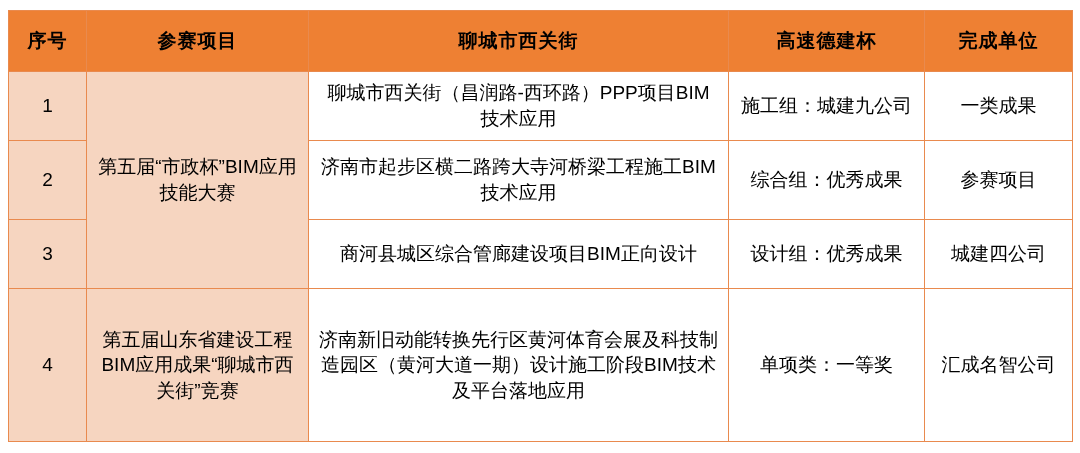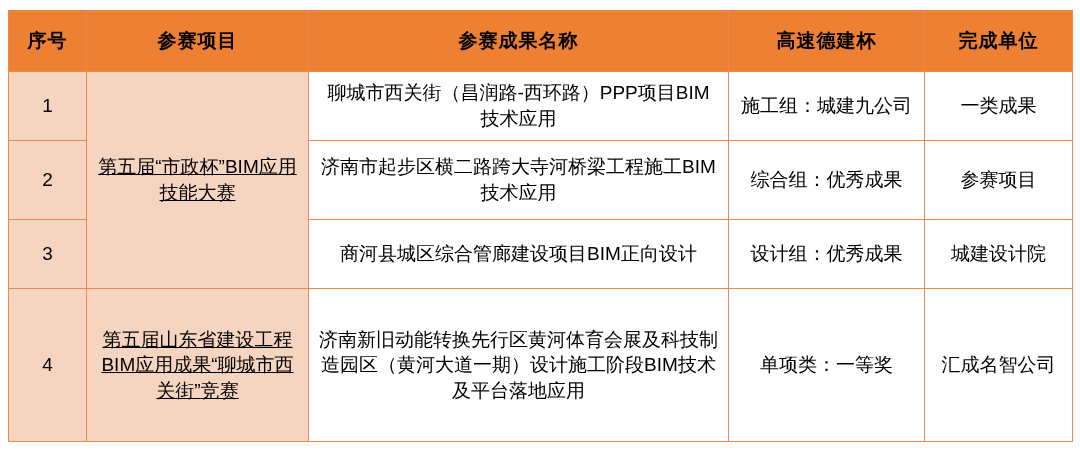--- a/index.html
+++ b/index.html
@@ -51,21 +51,20 @@
     background: #f6d5c0;
     font-size: 19px;
   }
   td.plain {
     background: #ffffff;
   }
   td.project-cell {
     background: #f6d5c0;
     font-size: 19px;
     line-height: 1.45;
-    text-decoration: underline;
   }
   tr.row1 td.body-cell { height: 56px; }
   tr.row2 td.body-cell { height: 66px; }
   tr.row3 td.body-cell { height: 56px; }
   tr.row4 td.body-cell { height: 140px; }
 
   col.c-num { width: 78px; }
   col.c-project { width: 222px; }
   col.c-result { width: 420px; }
   col.c-level { width: 196px; }
@@ -80,21 +79,21 @@
       <col class="c-num">
       <col class="c-project">
       <col class="c-result">
       <col class="c-level">
       <col class="c-unit">
     </colgroup>
     <thead>
       <tr>
         <th>序号</th>
         <th>参赛项目</th>
-        <th>参赛成果名称</th>
+        <th>聊城市西关街</th>
         <th>高速德建杯</th>
         <th>完成单位</th>
       </tr>
     </thead>
     <tbody>
       <tr class="row1">
         <td class="num-cell body-cell">1</td>
         <td class="project-cell body-cell" rowspan="3">第五届“市政杯”BIM应用技能大赛</td>
         <td class="plain body-cell">聊城市西关街（昌润路-西环路）PPP项目BIM技术应用</td>
         <td class="plain body-cell">施工组：城建九公司</td>
@@ -103,21 +102,21 @@
       <tr class="row2">
         <td class="num-cell body-cell">2</td>
         <td class="plain body-cell">济南市起步区横二路跨大寺河桥梁工程施工BIM技术应用</td>
         <td class="plain body-cell">综合组：优秀成果</td>
         <td class="plain body-cell">参赛项目</td>
       </tr>
       <tr class="row3">
         <td class="num-cell body-cell">3</td>
         <td class="plain body-cell">商河县城区综合管廊建设项目BIM正向设计</td>
         <td class="plain body-cell">设计组：优秀成果</td>
-        <td class="plain body-cell">城建设计院</td>
+        <td class="plain body-cell">城建四公司</td>
       </tr>
       <tr class="row4">
         <td class="num-cell body-cell">4</td>
         <td class="project-cell body-cell">第五届山东省建设工程BIM应用成果“聊城市西关街”竞赛</td>
         <td class="plain body-cell">济南新旧动能转换先行区黄河体育会展及科技制造园区（黄河大道一期）设计施工阶段BIM技术及平台落地应用</td>
         <td class="plain body-cell">单项类：一等奖</td>
         <td class="plain body-cell">汇成名智公司</td>
       </tr>
     </tbody>
   </table>

